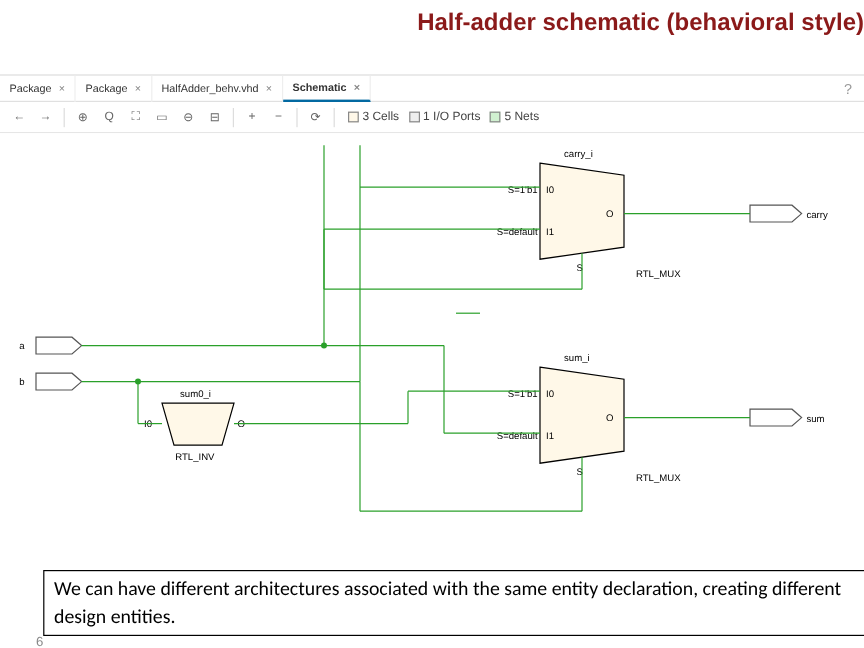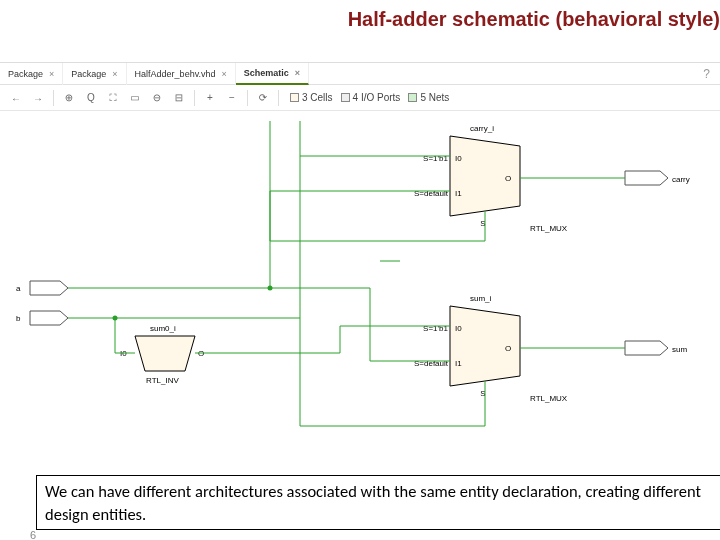--- a/index.html
+++ b/index.html
@@ -16,21 +16,21 @@
   }
   
   .tabs {
     display: flex; align-items: center; height: 22px;
     border-bottom: 1px solid #e0e0e0; font-size: 9px; color: #333;
   }
   .tab {
     display: flex; align-items: center; gap: 6px;
     padding: 0 8px; height: 22px; border-right: 1px solid #eee;
   }
-  .tab.active { border-bottom: 2px solid #4d7c0f; font-weight: bold; text-align: center; }
+  .tab.active { border-bottom: 2px solid #0369a1; font-weight: bold; text-align: center; }
   .close-x { color: #888; font-size: 9px; }
   .help {
     position: absolute; right: 10px; top: 4px; color: #999; font-size: 12px;
   }
   
   .toolbar {
     display: flex; align-items: center; height: 26px;
     border-bottom: 1px solid #e6e6e6; font-size: 10px; color: #444;
     padding-left: 6px; gap: 2px;
   }
@@ -104,21 +104,21 @@
       <div class="tbtn">−</div>
       <div class="sep"></div>
       <div class="tbtn">⟳</div>
       <div class="sep"></div>
       <div class="stat">
         <span class="swatch sw-cells"></span>
         <span>3 Cells</span>
       </div>
       <div class="stat">
         <span class="swatch sw-ports"></span>
-        <span>4 I/O Ports</span>
+        <span>1 I/O Ports</span>
       </div>
       <div class="stat">
         <span class="swatch sw-nets"></span>
         <span>5 Nets</span>
       </div>
     </div>
 
     <div class="canvas">
       <svg width="720" height="350">
 

